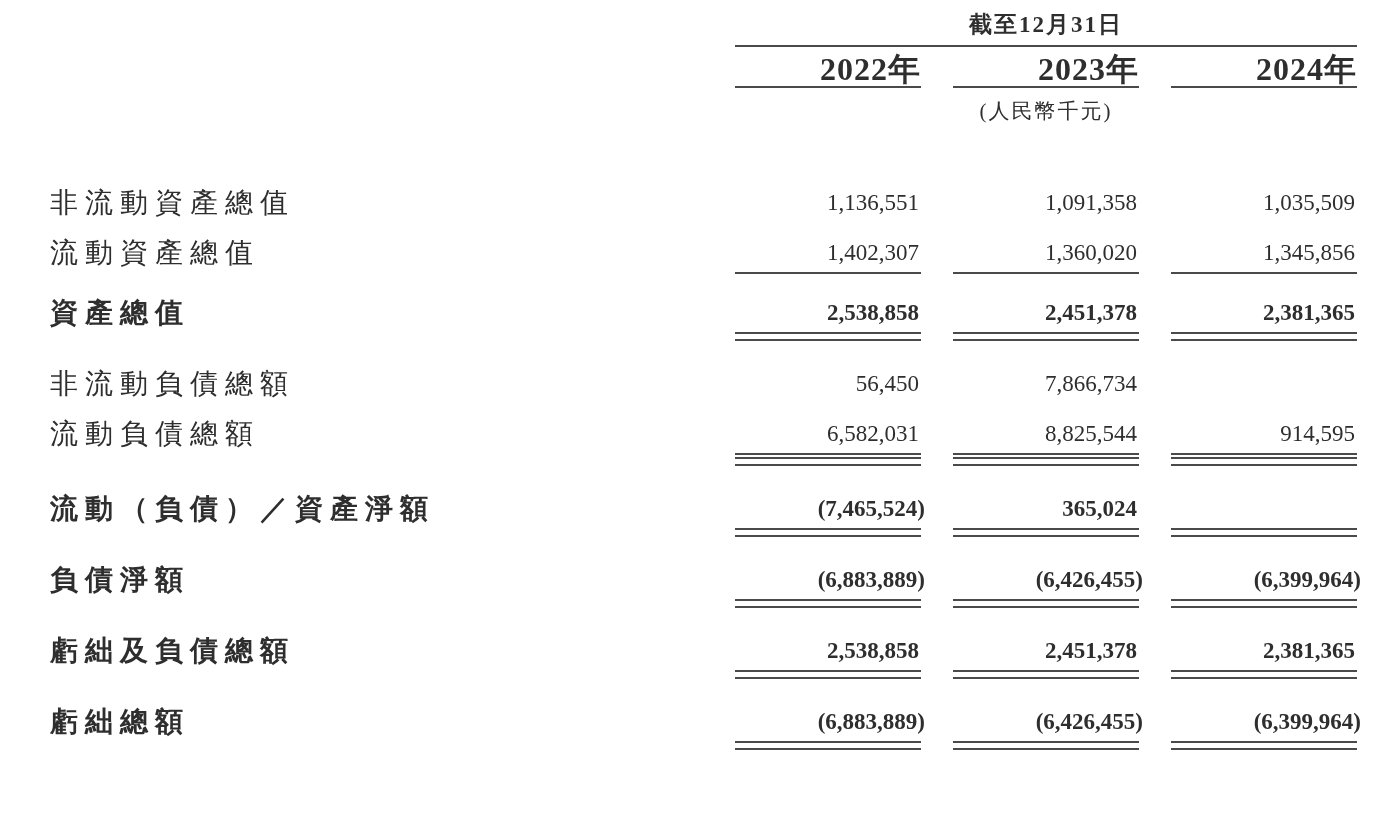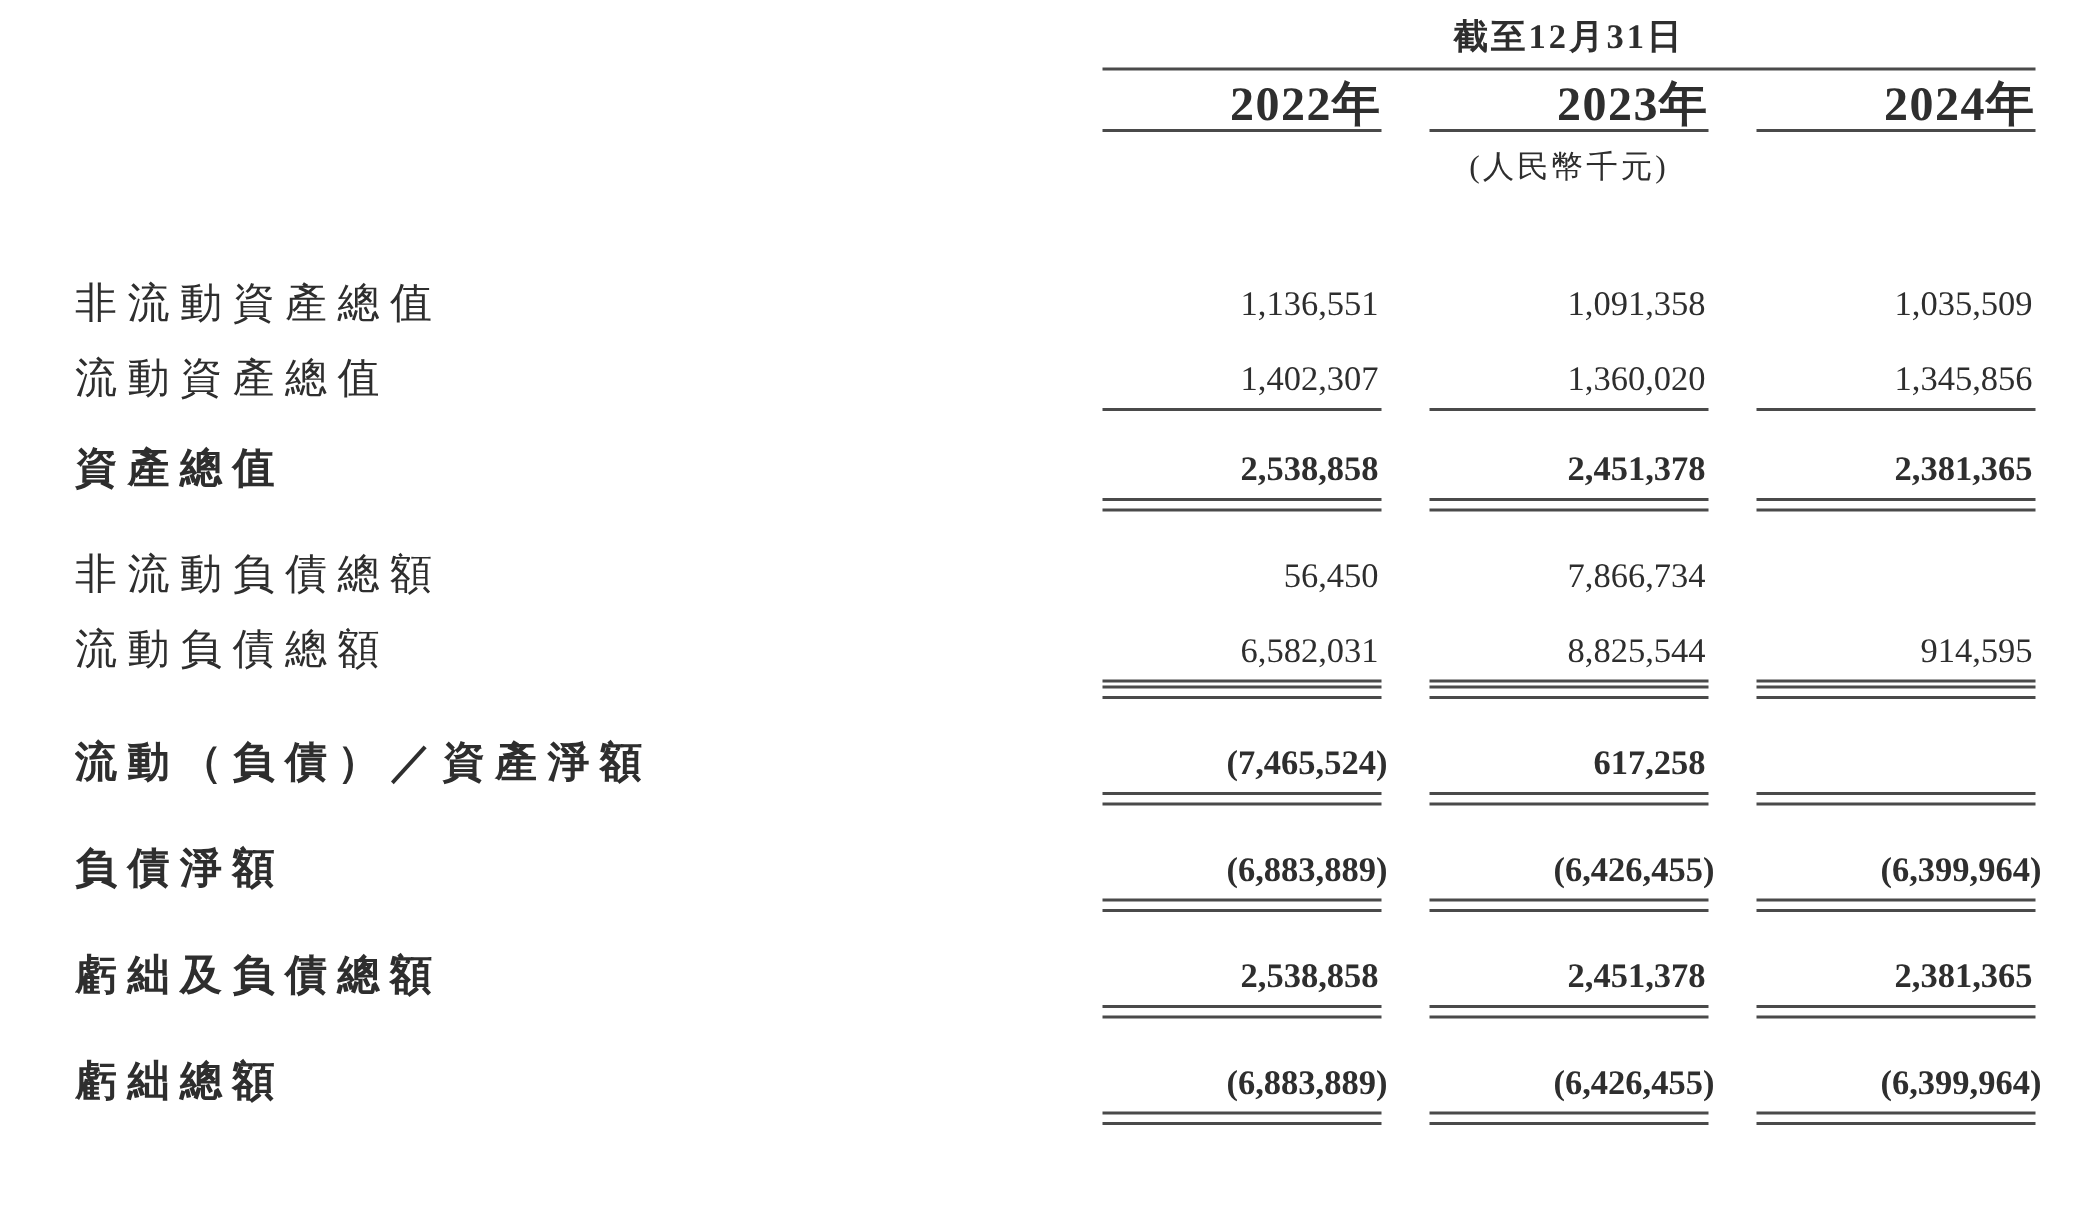--- a/index.html
+++ b/index.html
@@ -194,21 +194,21 @@
         <div class="rl"></div>
         <div class="rl"></div>
         <div class="rl"></div>
       </div>
   <div class="grid trow bold after-double">
     <div class="cell label">
       <span class="label-text">流動（負債）／資產淨額</span>
       <span class="leader"></span>
     </div>
     <div class="cell val paren"><span>(7,465,524)</span></div>
-    <div class="cell val"><span>617,258</span></div>
+    <div class="cell val"><span>365,024</span></div>
   </div>
 <div class="grid rule-row dbl">
         <div></div>
         <div class="rl"></div>
         <div class="rl"></div>
         <div class="rl"></div>
       </div>
   <div class="grid trow bold after-double">
     <div class="cell label">
       <span class="label-text">負債淨額</span>

